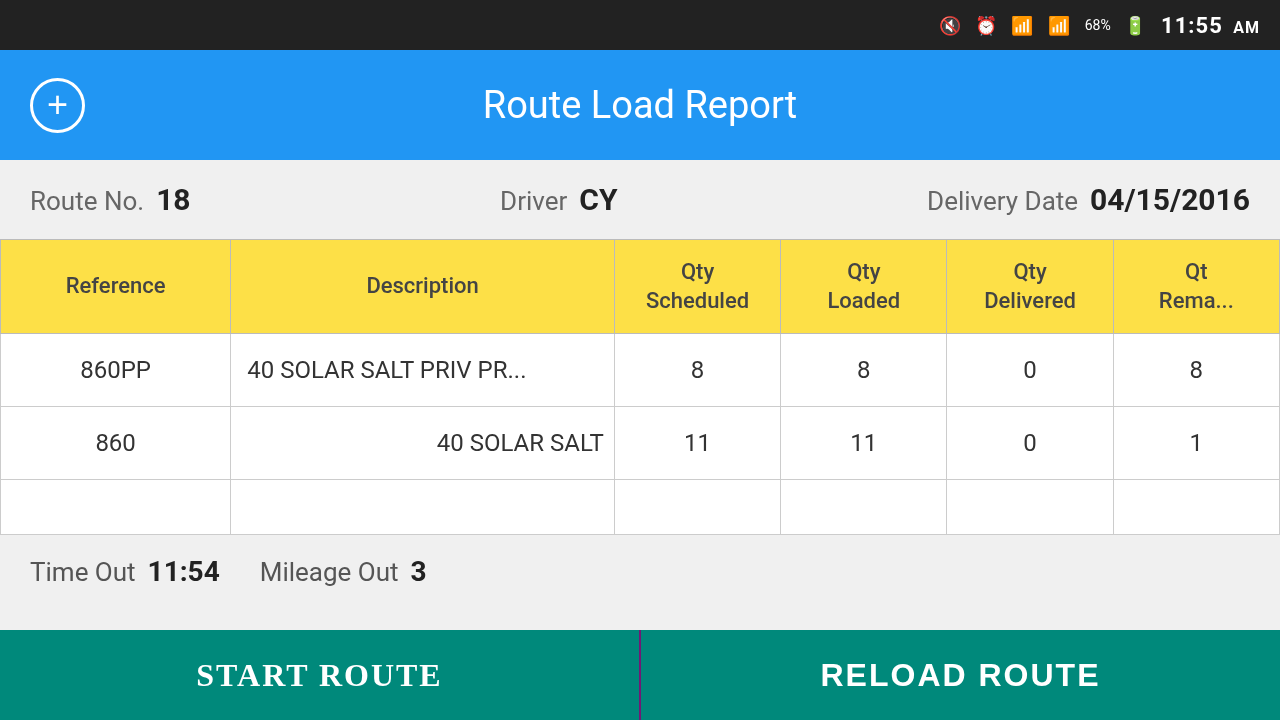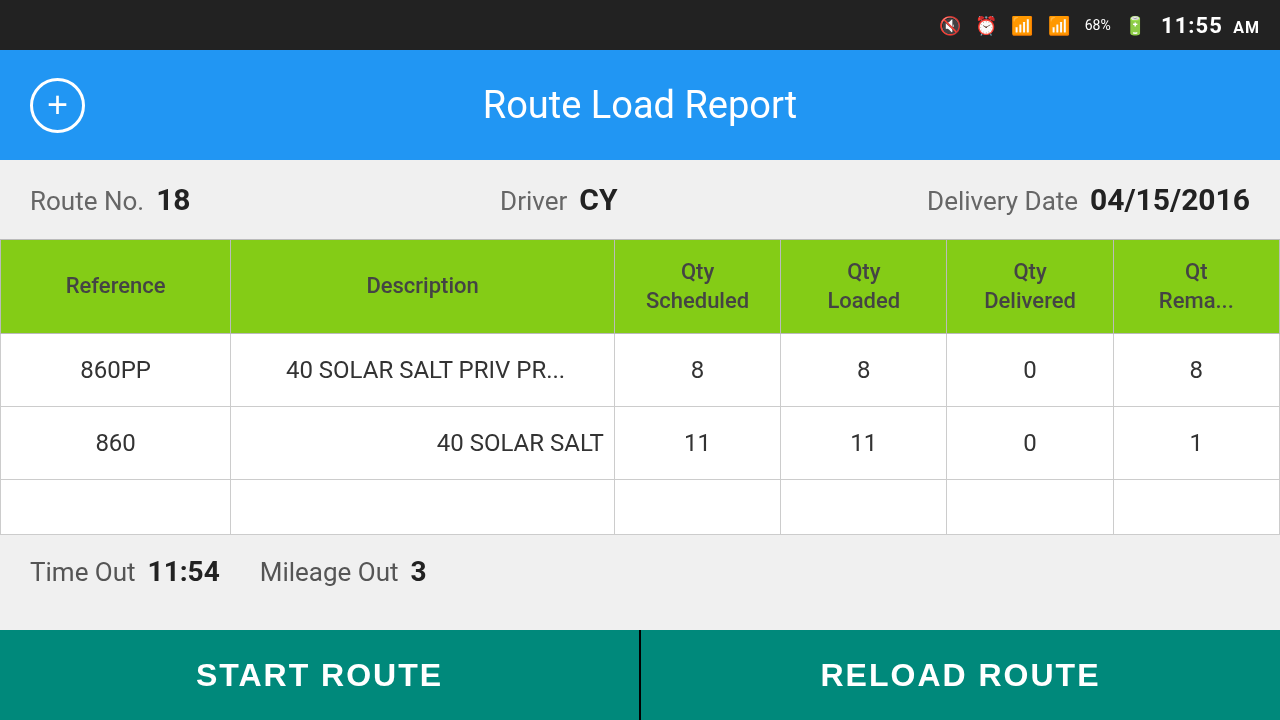--- a/index.html
+++ b/index.html
@@ -95,21 +95,21 @@
       overflow: hidden;
       background: #f0f0f0;
       padding: 0 0 0 0;
     }
     table {
       width: 100%;
       border-collapse: collapse;
       table-layout: fixed;
     }
     thead tr {
-      background: #84cc16;
+      background: #fde047;
     }
     th {
       padding: 18px 10px;
       text-align: center;
       font-size: 22px;
       font-weight: 500;
       color: #444;
       border: 1px solid #bbb;
       line-height: 1.3;
     }
@@ -168,21 +168,22 @@
       height: 90px;
       border: none;
       background: #00897B;
       color: #fff;
       font-size: 32px;
       font-weight: bold;
       letter-spacing: 2px;
       cursor: pointer;
     }
     .bottom-btn:first-child {
-      border-right: 2px solid #000000;
+      border-right: 2px solid #701a75;
+      font-family: Liberation Serif, serif;
     }
   </style>
 </head>
 <body>
 
 <div id="status-bar">
   <span class="status-icon">🔇</span>
   <span class="status-icon">⏰</span>
   <span class="status-icon">📶</span>
   <span class="status-icon">📶</span>
@@ -230,21 +231,21 @@
         <th>Description</th>
         <th>Qty<br>Scheduled</th>
         <th>Qty<br>Loaded</th>
         <th>Qty<br>Delivered</th>
         <th>Qt<br>Rema...</th>
       </tr>
     </thead>
     <tbody>
       <tr>
         <td>860PP</td>
-        <td style="text-align:center;padding-left:16px;">40 SOLAR SALT PRIV PR...</td>
+        <td style="text-align:left;padding-left:16px;">40 SOLAR SALT PRIV PR...</td>
         <td>8</td>
         <td>8</td>
         <td>0</td>
         <td>8</td>
       </tr>
       <tr>
         <td>860</td>
         <td style="text-align:right;padding-left:16px;">40 SOLAR SALT</td>
         <td>11</td>
         <td>11</td>

